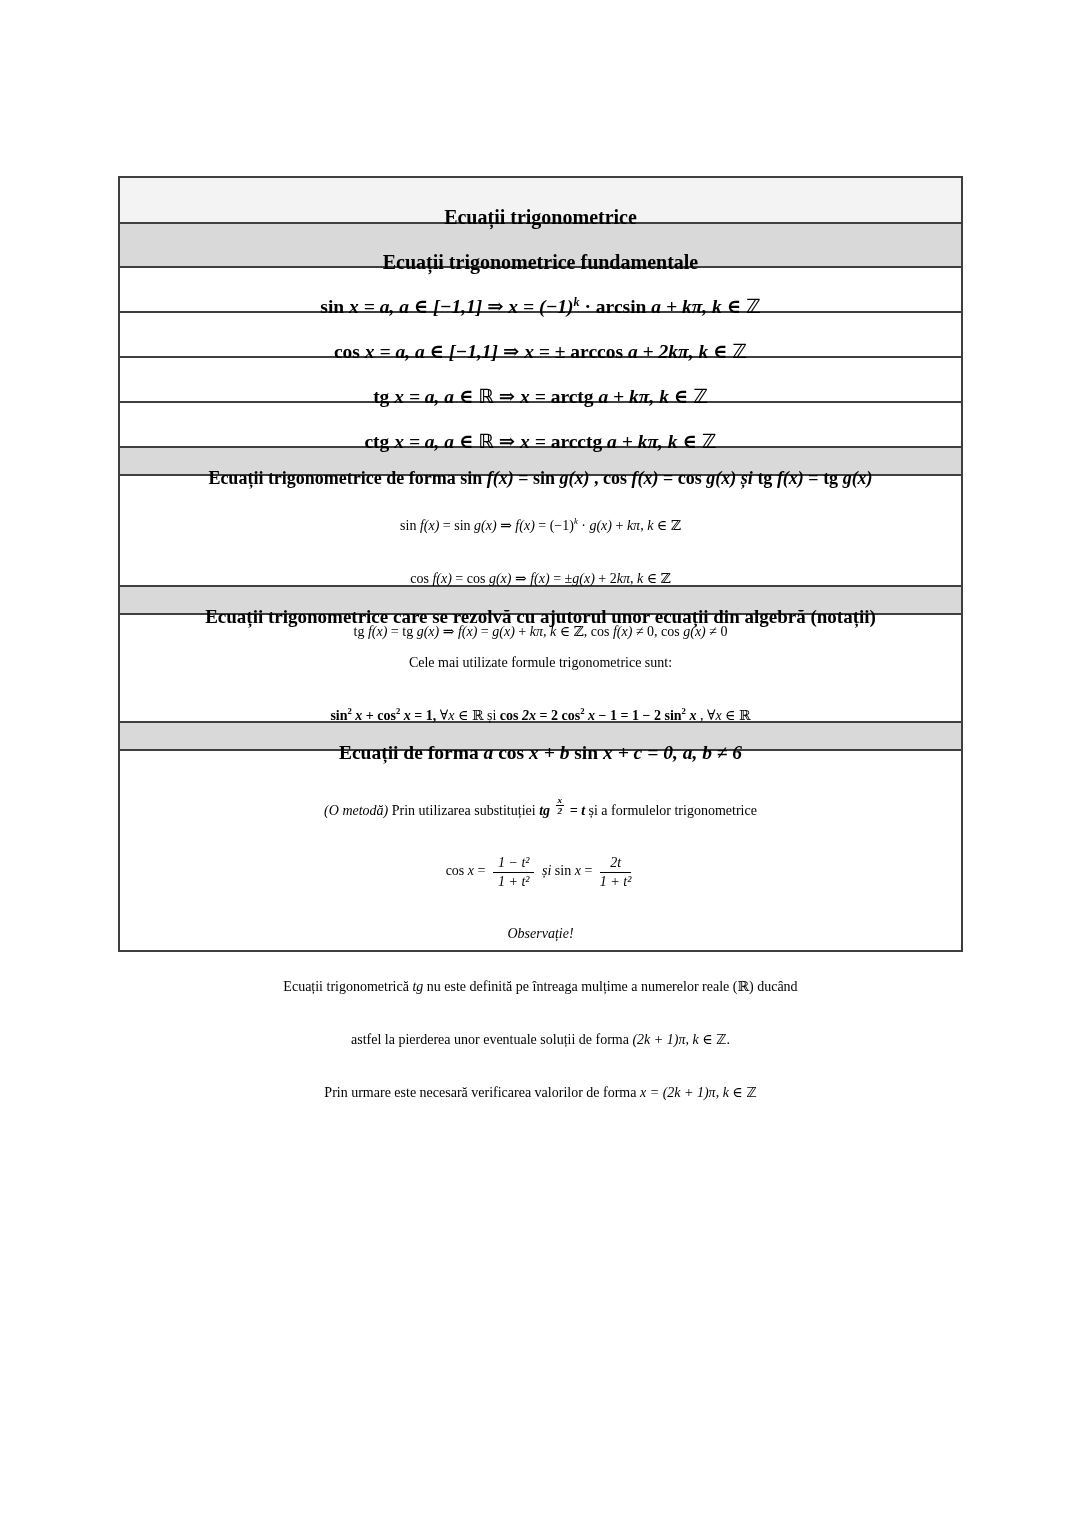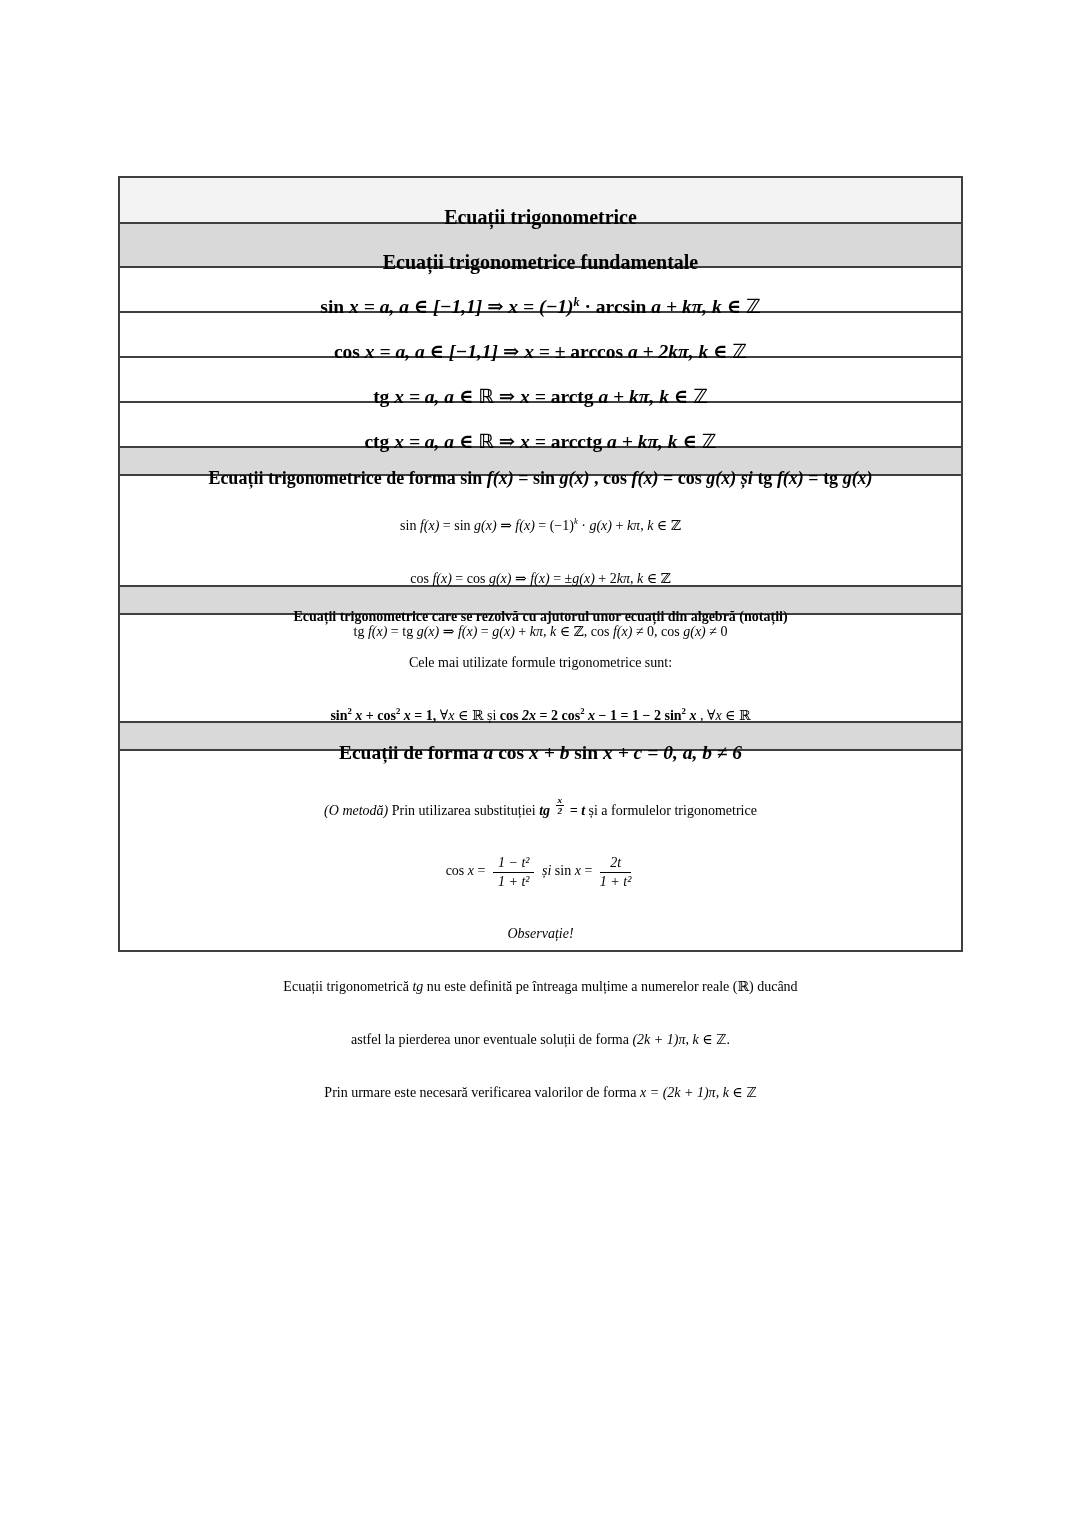--- a/index.html
+++ b/index.html
@@ -87,21 +87,21 @@
     <div class="fline"><span class="s-bf">Ecuații trigonometrice de forma </span><span class="s-fnb">sin </span><span class="s-varb">f(x)</span><span class="s-bf"> = </span><span class="s-fnb">sin </span><span class="s-varb">g(x)</span><span class="s-bf"> , </span><span class="s-fnb">cos </span><span class="s-varb">f(x)</span><span class="s-bf"> = </span><span class="s-fnb">cos </span><span class="s-varb">g(x)</span><span class="s-bfit"> și </span><span class="s-fnb">tg </span><span class="s-varb">f(x)</span><span class="s-bf"> = </span><span class="s-fnb">tg </span><span class="s-varb">g(x)</span></div>
   </div>
 
   <div class="row multi-row lines-3">
     <div class="fline"><span class="s-fn">sin </span><span class="s-var">f(x)</span><span class="s-rm"> = </span><span class="s-fn">sin </span><span class="s-var">g(x)</span><span class="s-rm"> ⇒ </span><span class="s-var">f(x)</span><span class="s-rm"> = (−1)</span><span class="s-sup">k</span><span class="s-rm"> · </span><span class="s-var">g(x)</span><span class="s-rm"> + </span><span class="s-var">kπ</span><span class="s-rm">, </span><span class="s-var">k</span><span class="s-rm"> ∈ ℤ</span></div>
     <div class="fline"><span class="s-fn">cos </span><span class="s-var">f(x)</span><span class="s-rm"> = </span><span class="s-fn">cos </span><span class="s-var">g(x)</span><span class="s-rm"> ⇒ </span><span class="s-var">f(x)</span><span class="s-rm"> = ±</span><span class="s-var">g(x)</span><span class="s-rm"> + 2</span><span class="s-var">kπ</span><span class="s-rm">, </span><span class="s-var">k</span><span class="s-rm"> ∈ ℤ</span></div>
     <div class="fline"><span class="s-fn">tg </span><span class="s-var">f(x)</span><span class="s-rm"> = </span><span class="s-fn">tg </span><span class="s-var">g(x)</span><span class="s-rm"> ⇒ </span><span class="s-var">f(x)</span><span class="s-rm"> = </span><span class="s-var">g(x)</span><span class="s-rm"> + </span><span class="s-var">kπ</span><span class="s-rm">, </span><span class="s-var">k</span><span class="s-rm"> ∈ ℤ, </span><span class="s-fn">cos </span><span class="s-var">f(x)</span><span class="s-rm"> ≠ 0, </span><span class="s-fn">cos </span><span class="s-var">g(x)</span><span class="s-rm"> ≠ 0</span></div>
   </div>
 
   <div class="row head-row">
-    <div class="fline s-bf" style="font-size:14px">Ecuații trigonometrice care se rezolvă cu ajutorul unor ecuații din algebră (notații)</div>
+    <div class="fline s-bf" style="font-size:19px">Ecuații trigonometrice care se rezolvă cu ajutorul unor ecuații din algebră (notații)</div>
   </div>
 
   <div class="row multi-row algebra-cell">
     <div class="fline">Cele mai utilizate formule trigonometrice sunt:</div>
     <div class="fline"><span class="s-fnb">sin</span><span class="s-supbrm">2</span><span class="s-varb"> x</span><span class="s-bf"> + </span><span class="s-fnb">cos</span><span class="s-supbrm">2</span><span class="s-varb"> x</span><span class="s-bf"> = 1, </span><span class="s-var">∀x</span><span class="s-rm"> ∈ ℝ și </span><span class="s-fnb">cos </span><span class="s-varb">2x</span><span class="s-bf"> = 2 </span><span class="s-fnb">cos</span><span class="s-supbrm">2</span><span class="s-varb"> x</span><span class="s-bf"> − 1 = 1 − 2 </span><span class="s-fnb">sin</span><span class="s-supbrm">2</span><span class="s-varb"> x</span><span class="s-rm"> , </span><span class="s-var">∀x</span><span class="s-rm"> ∈ ℝ</span></div>
   </div>
 
   <div class="row head-row">
     <div class="fline" style="font-size:19.5px"><span class="s-bf">Ecuații de forma </span><span class="s-varb">a </span><span class="s-fnb">cos </span><span class="s-varb">x + b </span><span class="s-fnb">sin </span><span class="s-varb">x + c = 0, a, b ≠ 6</span></div>
   </div>

